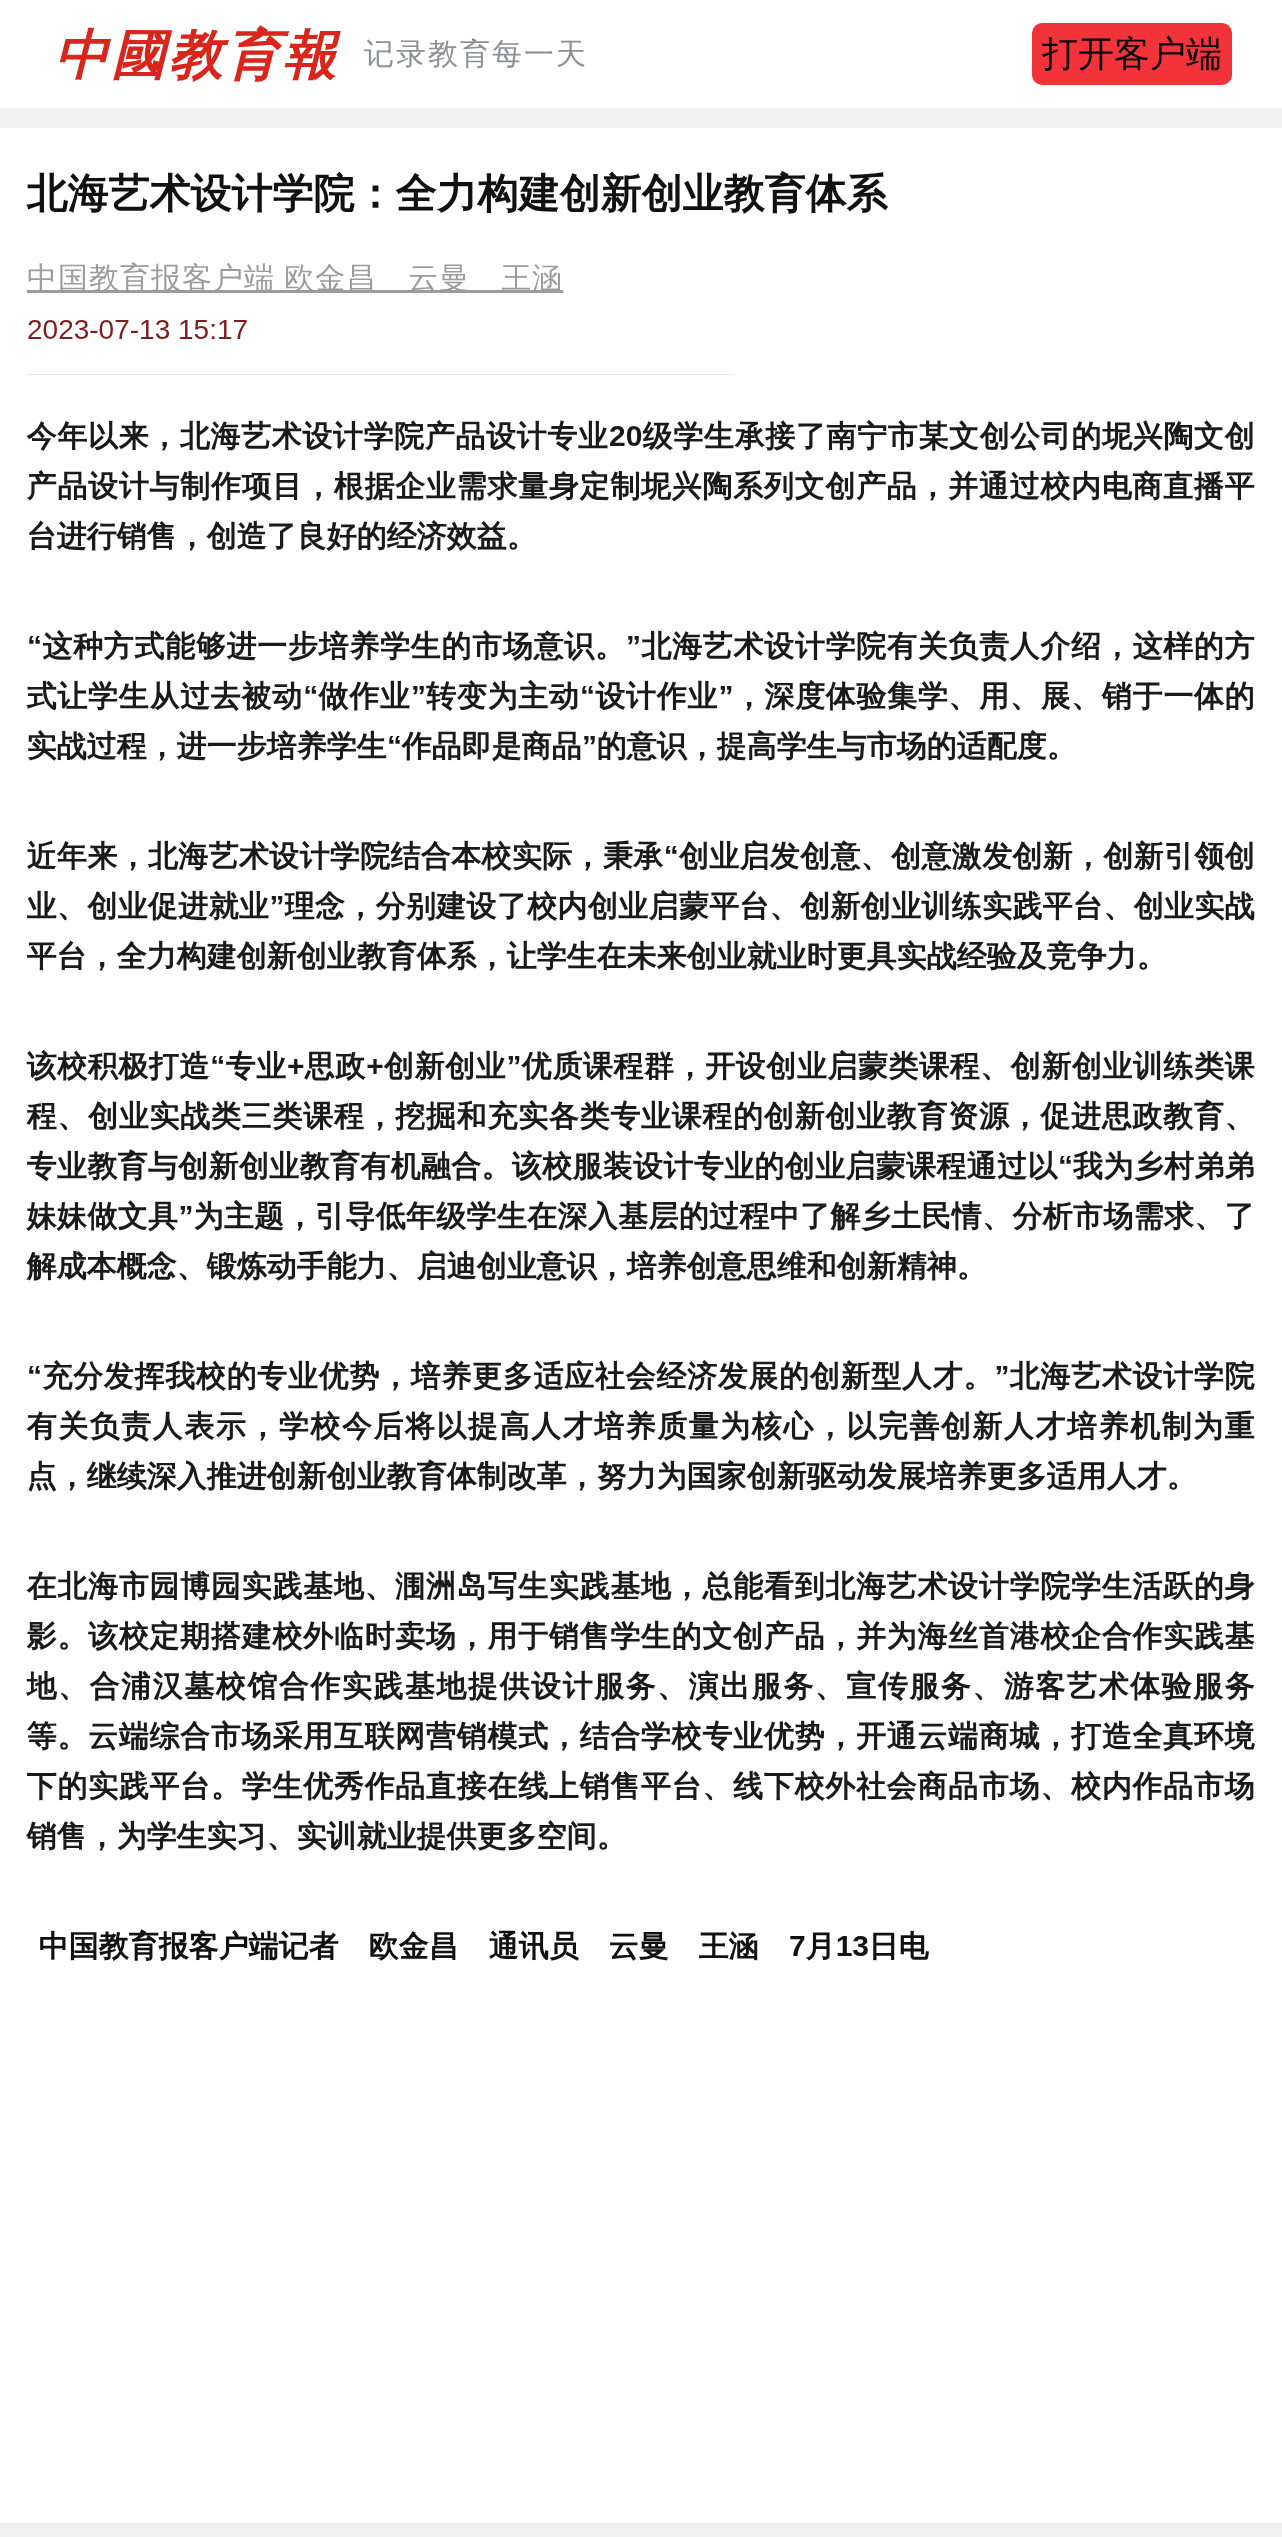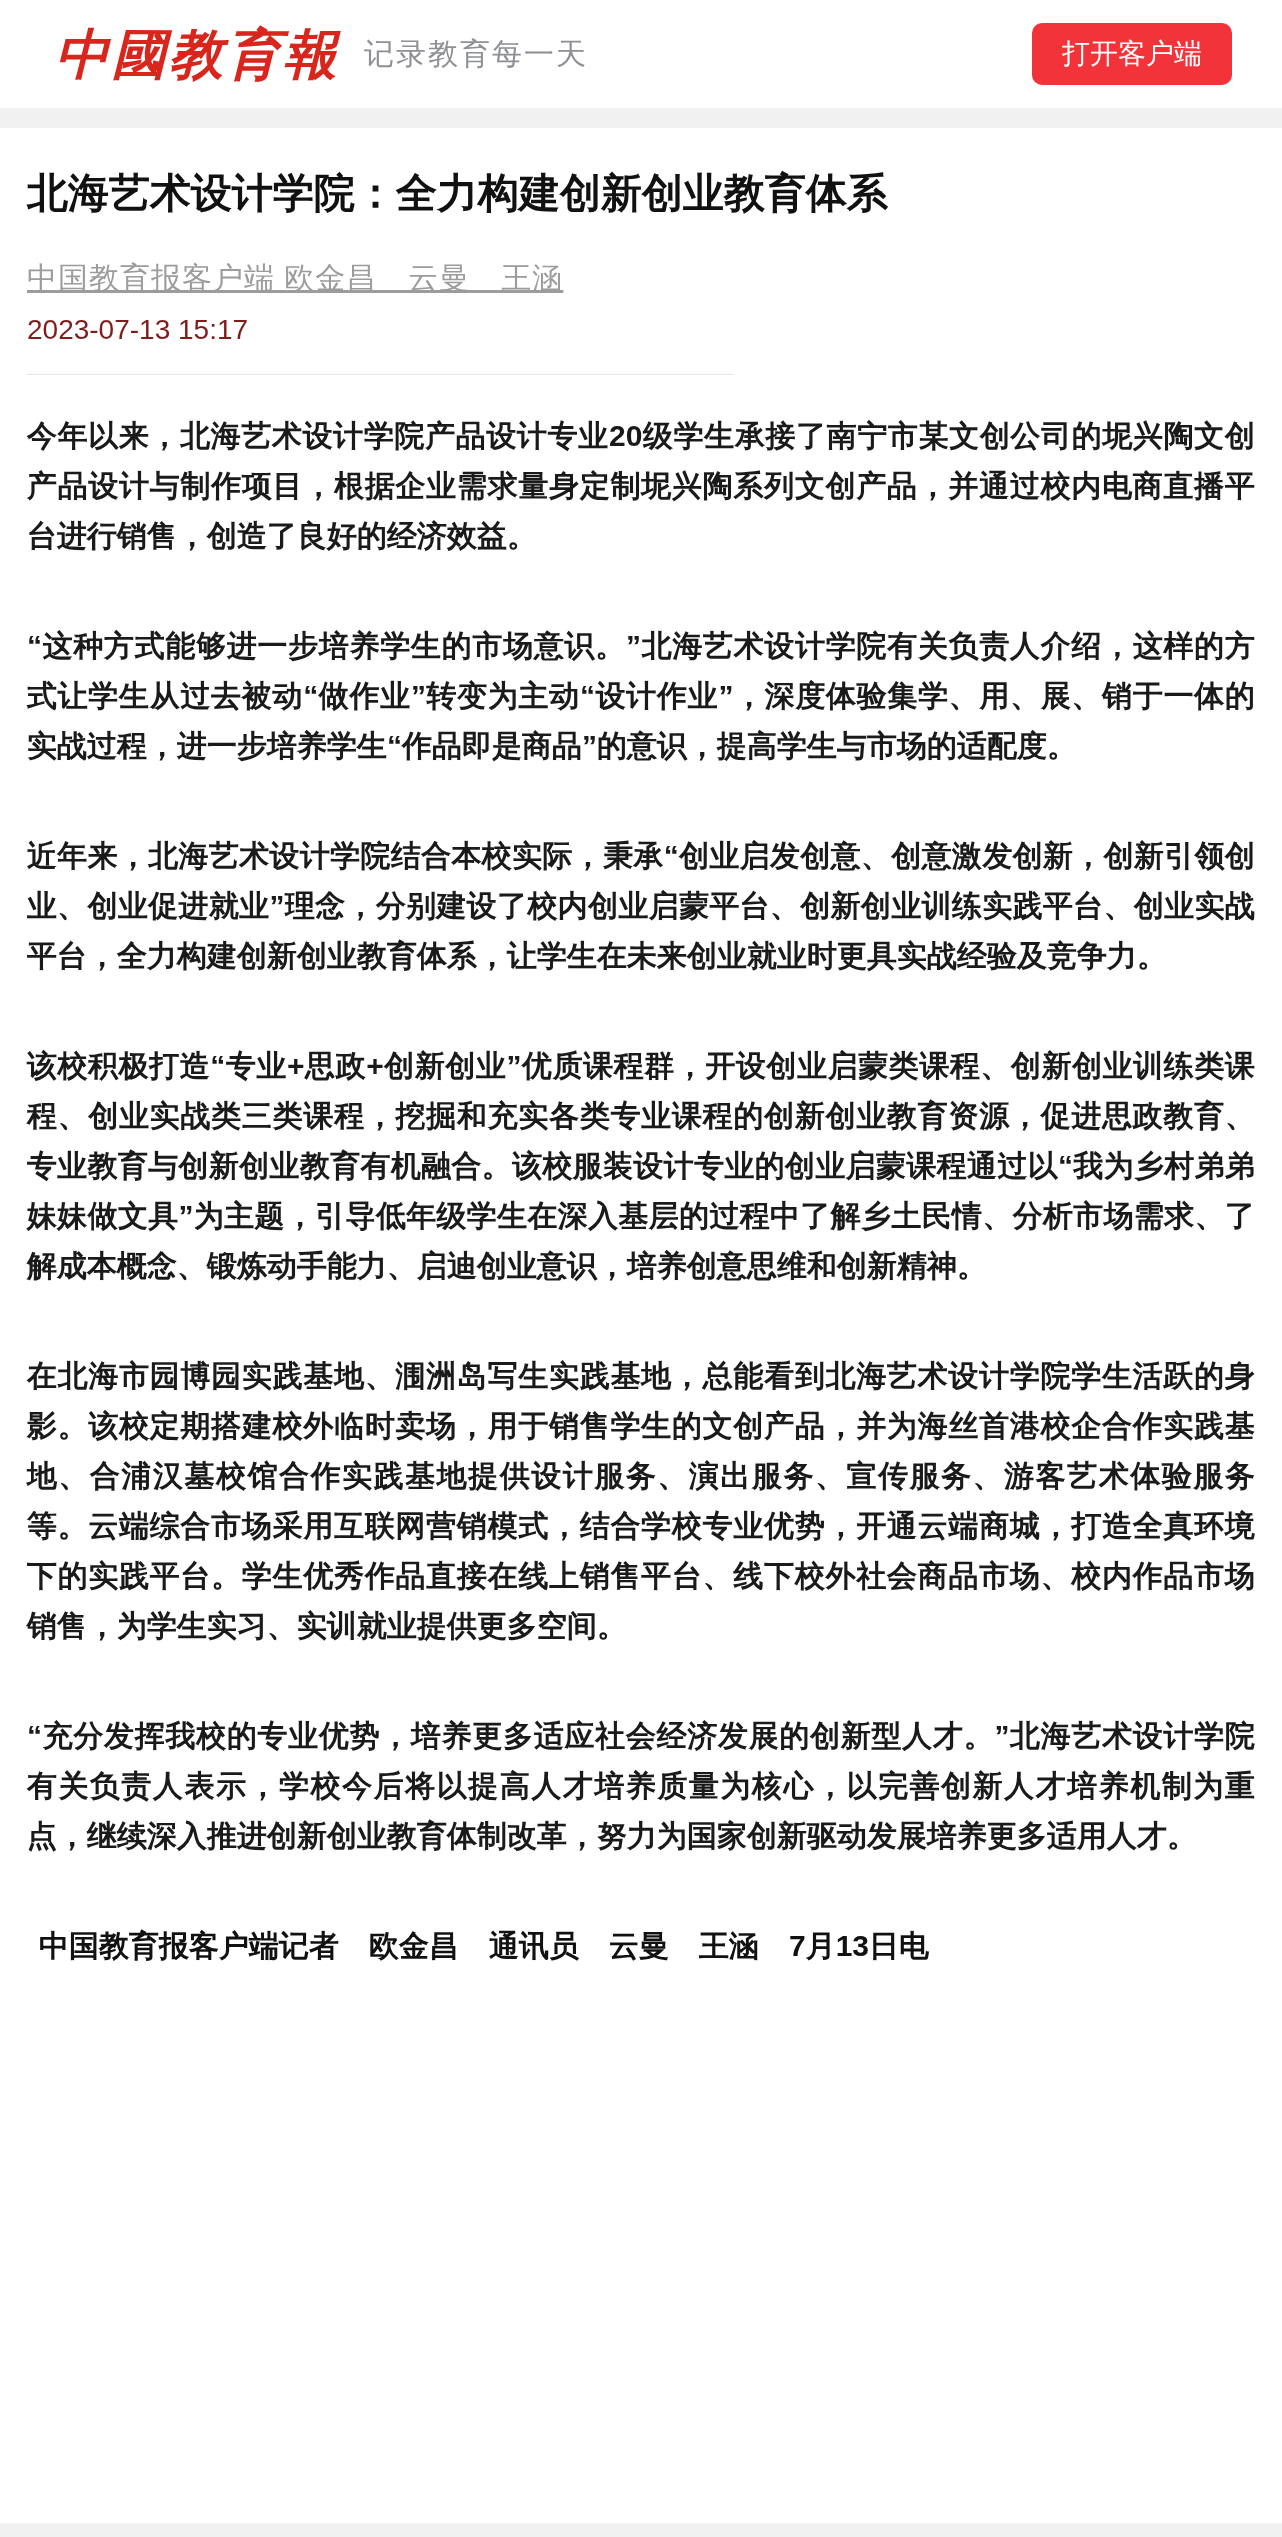--- a/index.html
+++ b/index.html
@@ -39,22 +39,22 @@
     font-size: 30px;
     color: #8e9095;
     letter-spacing: 2px;
     white-space: nowrap;
   }
   .spacer { flex: 1; }
   .open-app-btn {
     width: 200px;
     height: 62px;
     background: #f2333a;
-    color: #ffffff;
-    font-size: 28px;
+    color: #000000;
+    font-size: 36px;
     border: none;
     border-radius: 10px;
     cursor: pointer;
     display: flex;
     align-items: center;
     justify-content: center;
     font-family: inherit;
   }
 
   .gray-band {
@@ -136,20 +136,20 @@
   <h1 class="article-title">北海艺术设计学院：全力构建创新创业教育体系</h1>
   <div class="byline">中国教育报客户端 欧金昌　云曼　王涵</div>
   <div class="publish-time">2023-07-13 15:17</div>
   <div class="meta-divider"></div>
 
   <div class="article-body">
       <p class="para">今年以来，北海艺术设计学院产品设计专业20级学生承接了南宁市某文创公司的坭兴陶文创产品设计与制作项目，根据企业需求量身定制坭兴陶系列文创产品，并通过校内电商直播平台进行销售，创造了良好的经济效益。</p>
       <p class="para">“这种方式能够进一步培养学生的市场意识。”北海艺术设计学院有关负责人介绍，这样的方式让学生从过去被动“做作业”转变为主动“设计作业”，深度体验集学、用、展、销于一体的实战过程，进一步培养学生“作品即是商品”的意识，提高学生与市场的适配度。</p>
       <p class="para">近年来，北海艺术设计学院结合本校实际，秉承“创业启发创意、创意激发创新，创新引领创业、创业促进就业”理念，分别建设了校内创业启蒙平台、创新创业训练实践平台、创业实战平台，全力构建创新创业教育体系，让学生在未来创业就业时更具实战经验及竞争力。</p>
       <p class="para">该校积极打造“专业+思政+创新创业”优质课程群，开设创业启蒙类课程、创新创业训练类课程、创业实战类三类课程，挖掘和充实各类专业课程的创新创业教育资源，促进思政教育、专业教育与创新创业教育有机融合。该校服装设计专业的创业启蒙课程通过以“我为乡村弟弟妹妹做文具”为主题，引导低年级学生在深入基层的过程中了解乡土民情、分析市场需求、了解成本概念、锻炼动手能力、启迪创业意识，培养创意思维和创新精神。</p>
+      <p class="para">“充分发挥我校的专业优势，培养更多适应社会经济发展的创新型人才。”北海艺术设计学院有关负责人表示，学校今后将以提高人才培养质量为核心，以完善创新人才培养机制为重点，继续深入推进创新创业教育体制改革，努力为国家创新驱动发展培养更多适用人才。</p>
       <p class="para">在北海市园博园实践基地、涠洲岛写生实践基地，总能看到北海艺术设计学院学生活跃的身影。该校定期搭建校外临时卖场，用于销售学生的文创产品，并为海丝首港校企合作实践基地、合浦汉墓校馆合作实践基地提供设计服务、演出服务、宣传服务、游客艺术体验服务等。云端综合市场采用互联网营销模式，结合学校专业优势，开通云端商城，打造全真环境下的实践平台。学生优秀作品直接在线上销售平台、线下校外社会商品市场、校内作品市场销售，为学生实习、实训就业提供更多空间。</p>
-      <p class="para">“充分发挥我校的专业优势，培养更多适应社会经济发展的创新型人才。”北海艺术设计学院有关负责人表示，学校今后将以提高人才培养质量为核心，以完善创新人才培养机制为重点，继续深入推进创新创业教育体制改革，努力为国家创新驱动发展培养更多适用人才。</p>
     </div>
 
   <p class="signature">中国教育报客户端记者　欧金昌　通讯员　云曼　王涵　7月13日电</p>
 </div>
 
 <div class="bottom-band"></div>
 
 </body></html>

